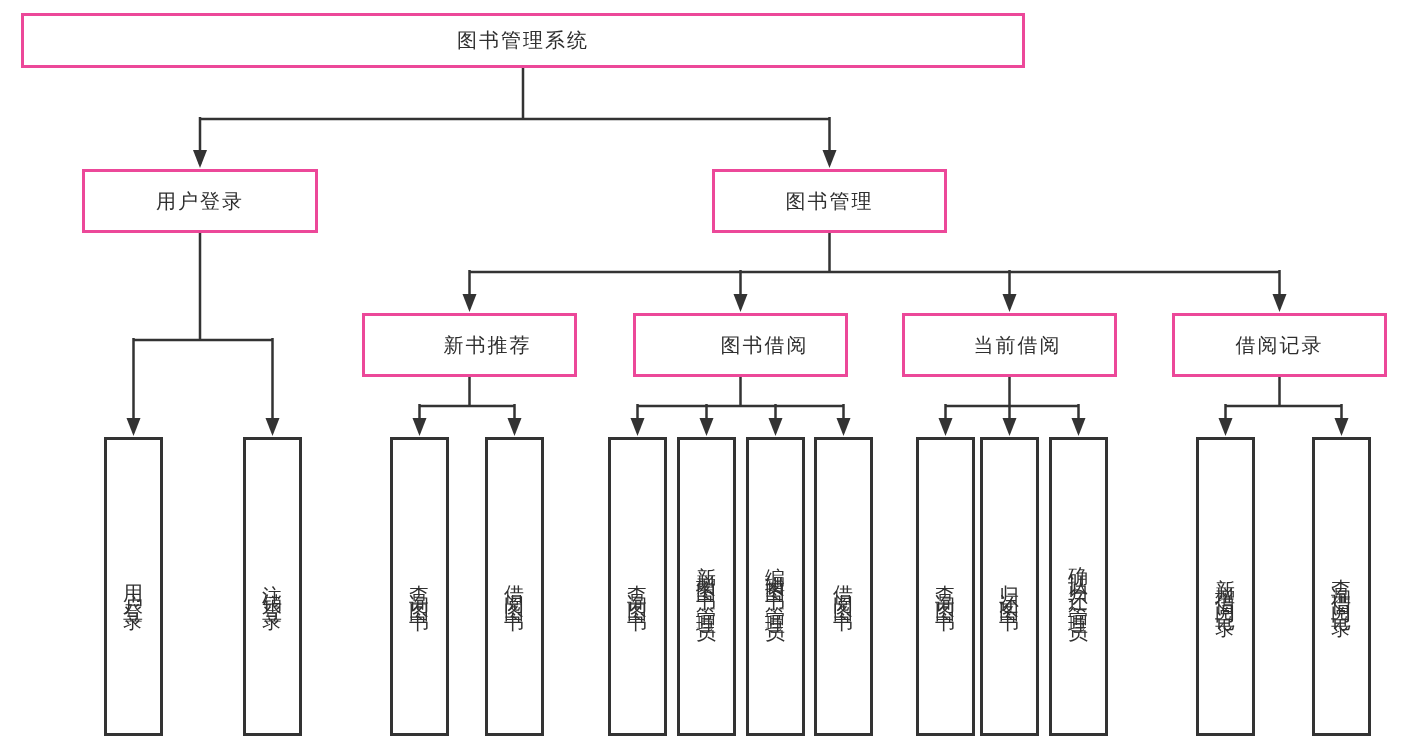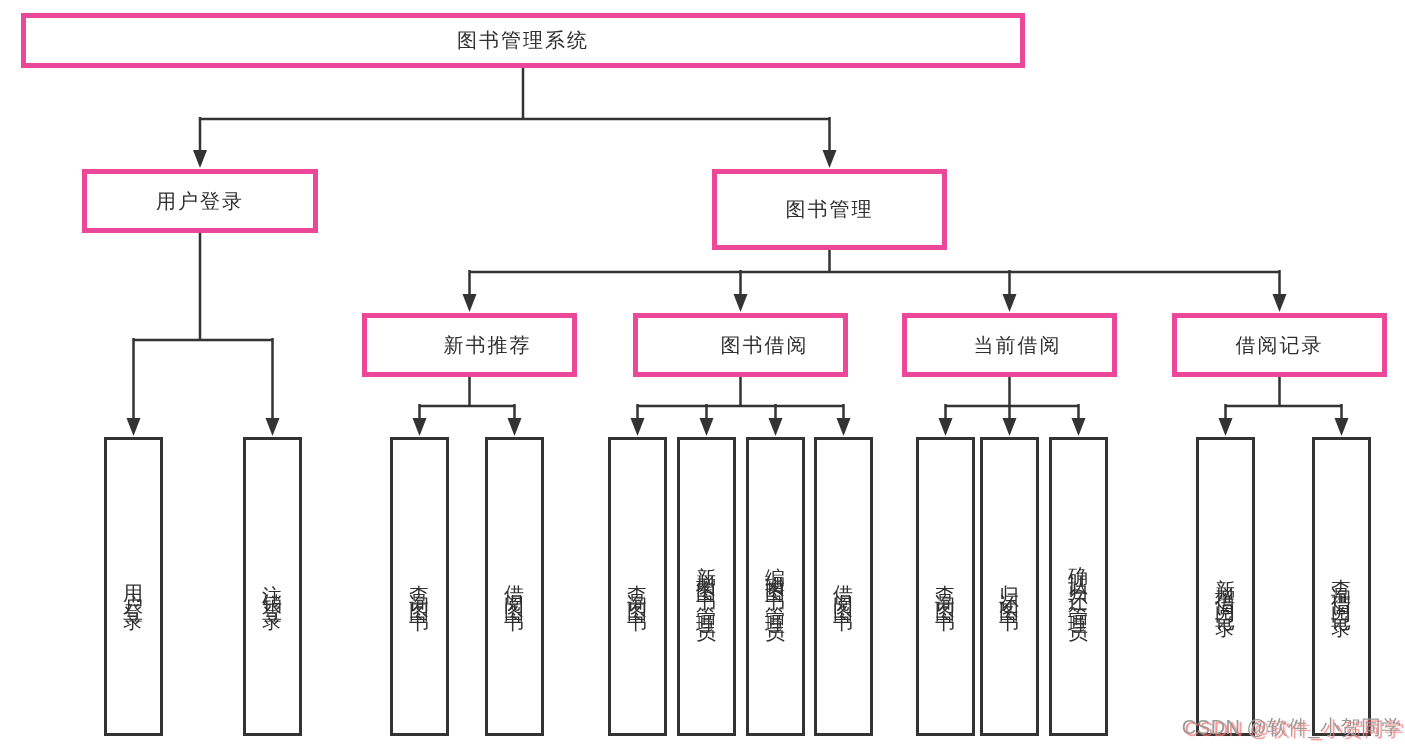--- a/index.html
+++ b/index.html
@@ -17,21 +17,21 @@
   }
   .connectors {
     position: absolute;
     left: 0;
     top: 0;
     z-index: 1;
   }
   .hbox {
     position: absolute;
     box-sizing: border-box;
-    border: 5px solid #ec4899;
+    border: 3px solid #ec4899;
     background: #ffffff;
     display: flex;
     align-items: center;
     justify-content: center;
     font-size: 20px;
     letter-spacing: 2px;
     color: #2f2f2f;
     z-index: 2;
   }
   .vbox {
@@ -111,21 +111,21 @@
     <path d="M1341.5,436 l-7,-18 h14 z" fill="#333333" stroke="none"></path>
   </svg>
 
   <div class="hbox" style="left:21px; top:13px; width:1004px; height:55px;">
     <span>图书管理系统</span>
   </div>
 
   <div class="hbox" style="left:82px; top:169px; width:236px; height:64px;">
     <span>用户登录</span>
   </div>
-  <div class="hbox" style="left:712px; top:169px; width:235px; height:81px;">
+  <div class="hbox" style="left:712px; top:169px; width:235px; height:64px;">
     <span>图书管理</span>
   </div>
 
   <div class="hbox" style="left:362px; top:313px; width:215px; height:64px;padding-left:36px;">
     <span>新书推荐</span>
   </div>
   <div class="hbox" style="left:633px; top:313px; width:215px; height:64px;padding-left:48px;">
     <span>图书借阅</span>
   </div>
   <div class="hbox" style="left:902px; top:313px; width:215px; height:64px;padding-left:16px;">
@@ -172,15 +172,14 @@
     <span class="vlabel">确认归还（管理员）</span>
   </div>
 
   <div class="vbox long" style="left:1196px;">
     <span class="vlabel">新增借阅记录</span>
   </div>
   <div class="vbox long" style="left:1312px;">
     <span class="vlabel">查询借阅记录</span>
   </div>
 
-  <div class="watermark">CSDN @软件_小贺同学</div>
 
 </div>
 
 </body></html>

